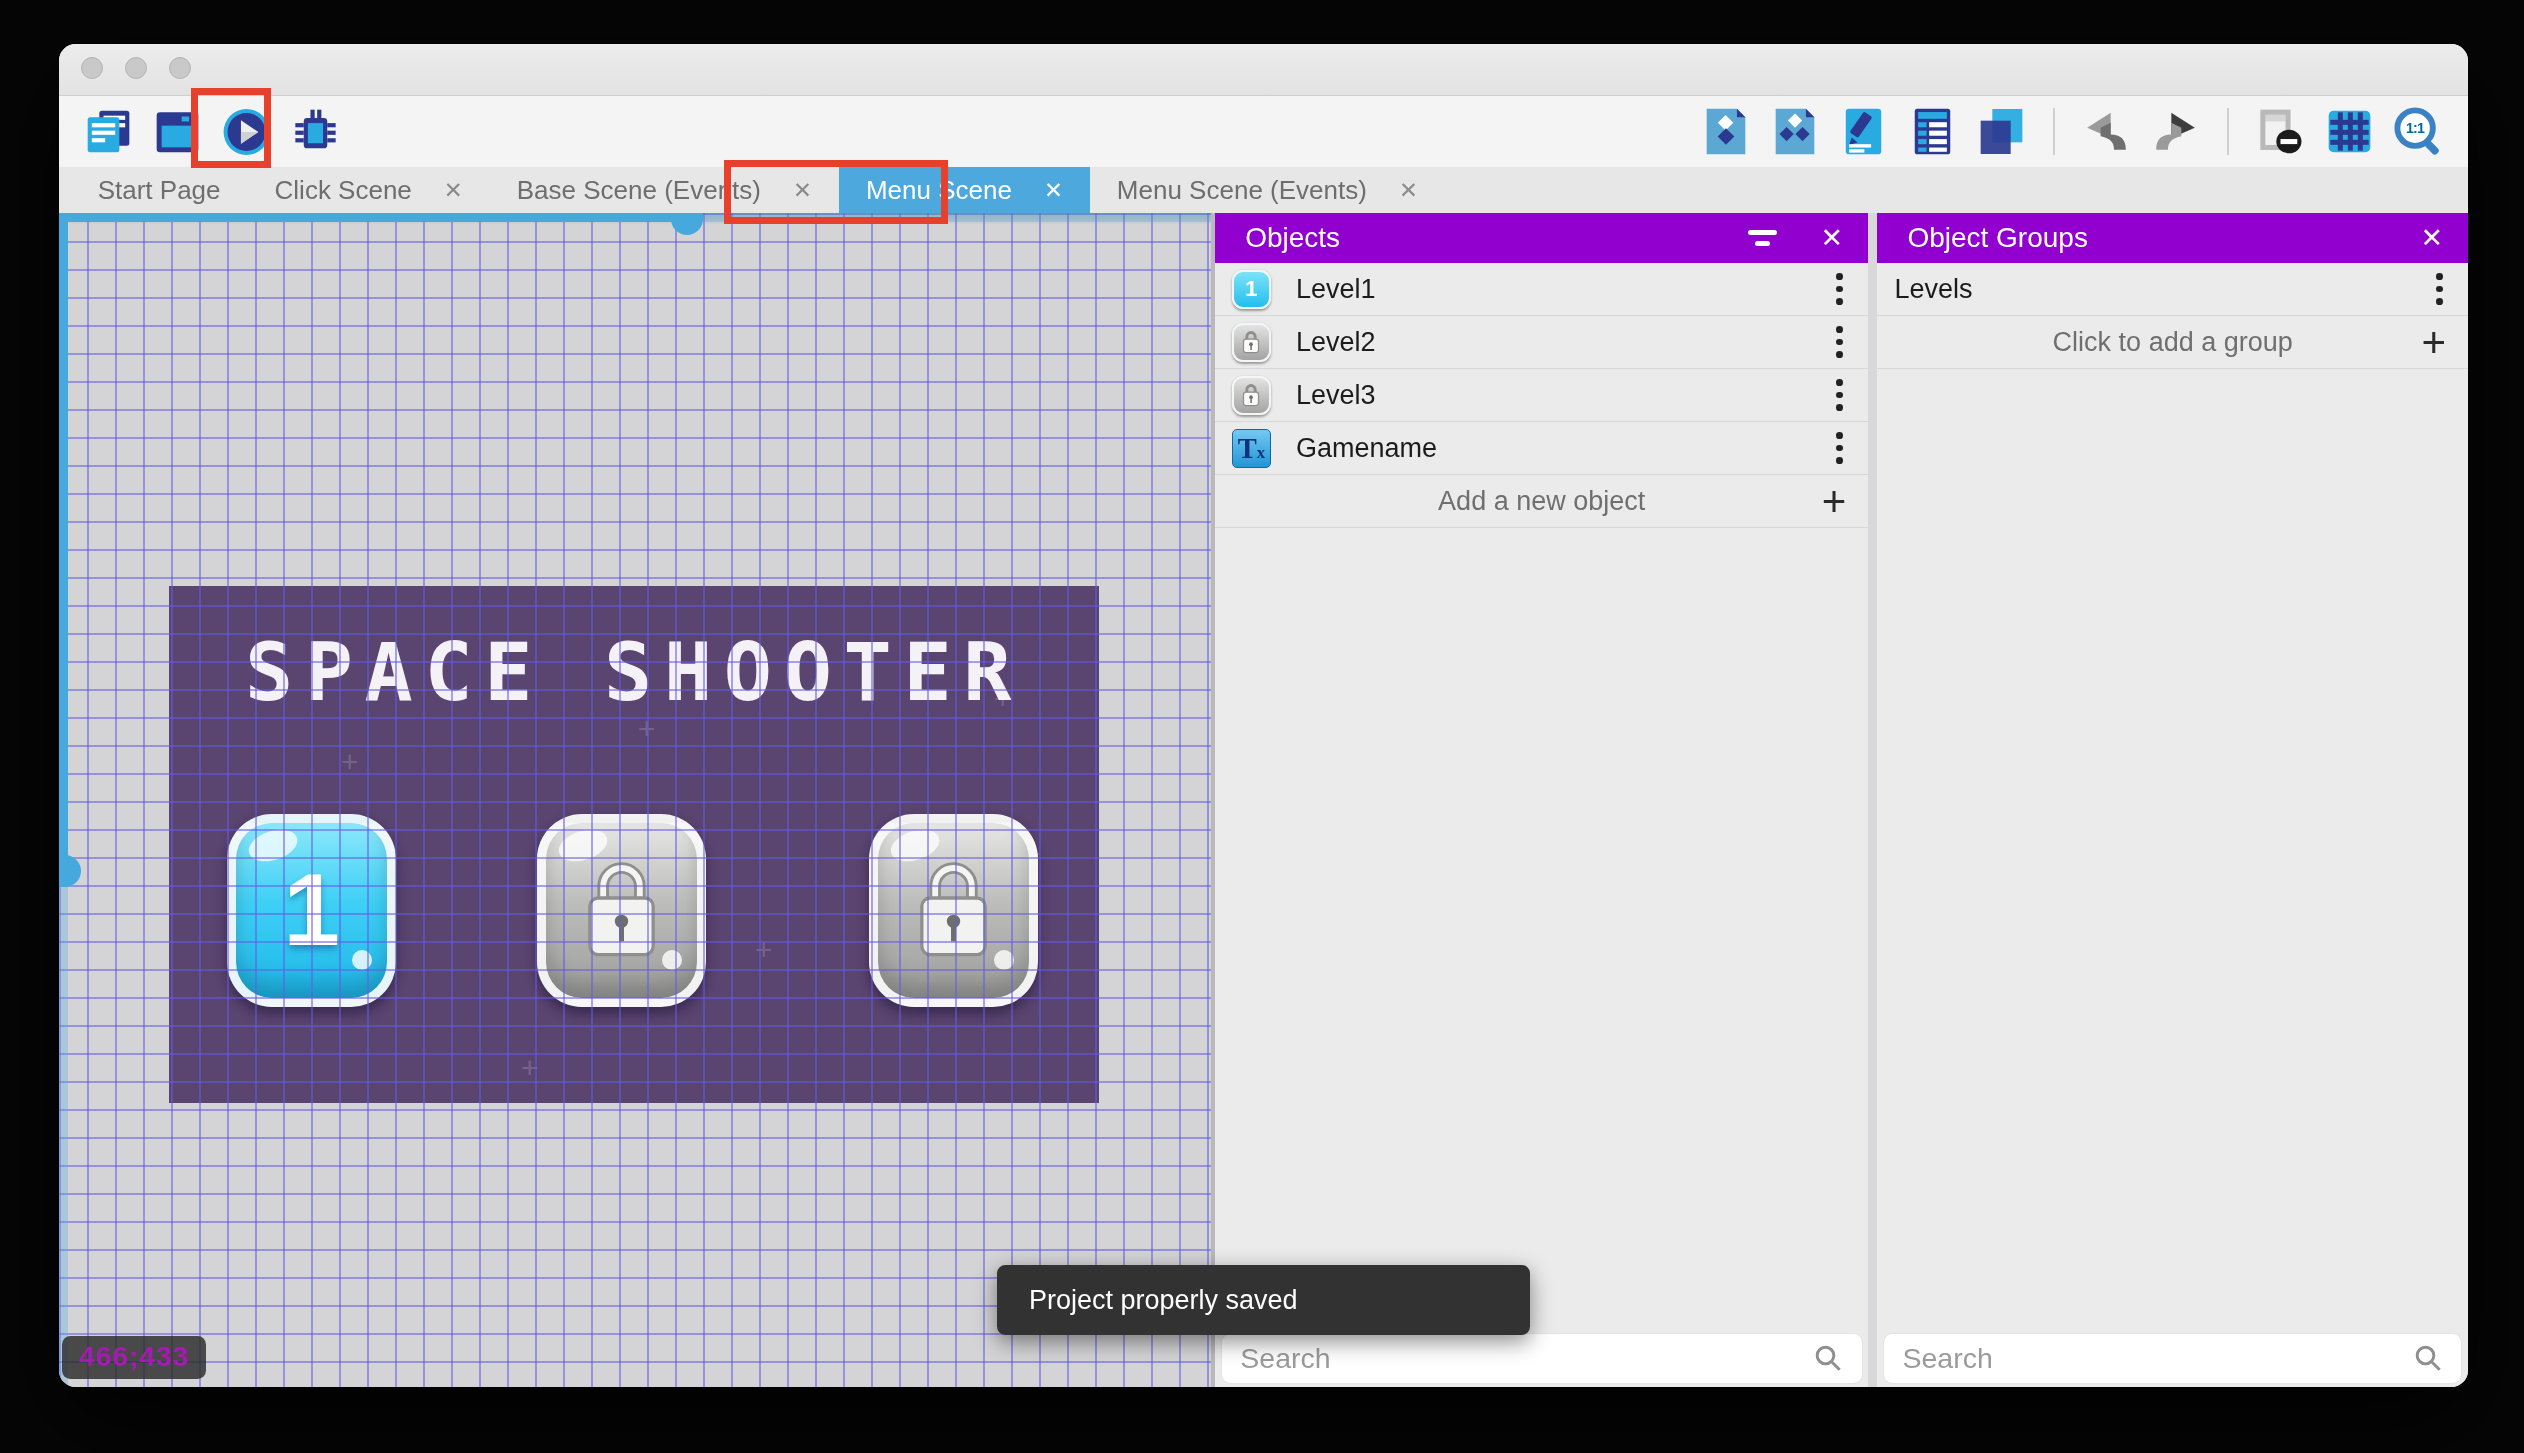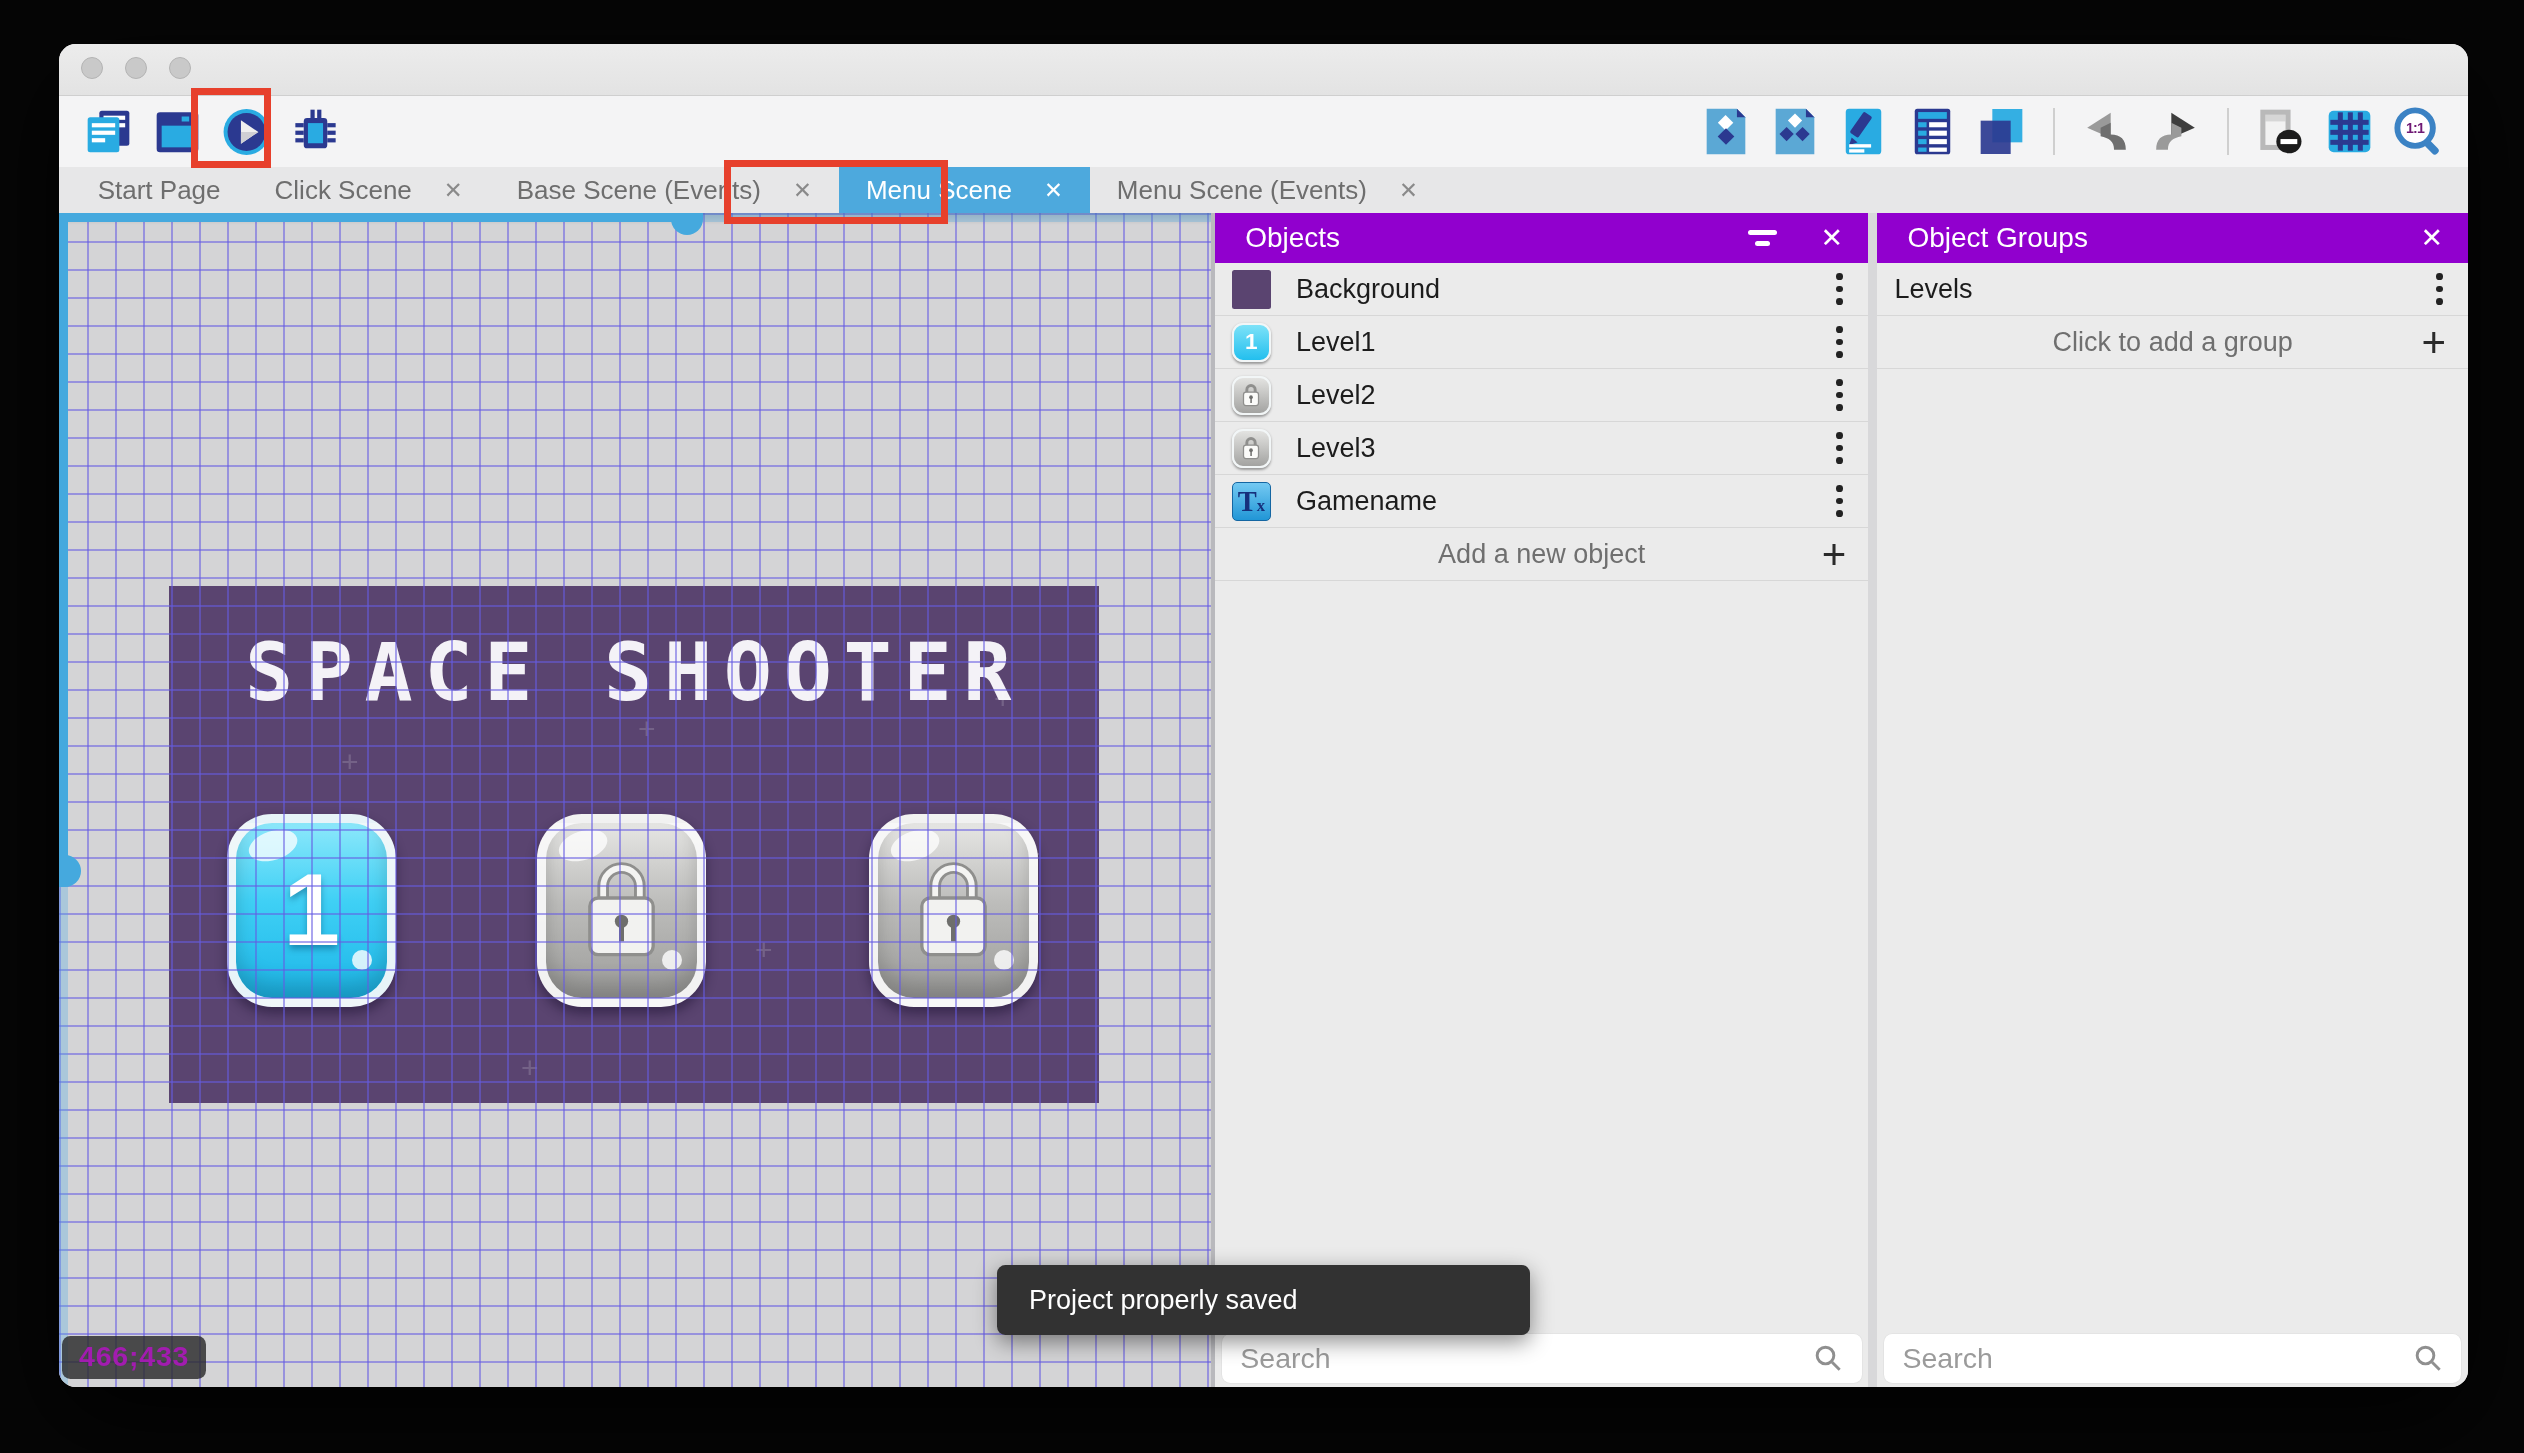--- a/index.html
+++ b/index.html
@@ -16,21 +16,21 @@
   .traffic .light { width:22px; height:22px; border-radius:50%; background:#c9c9c9; border:0.8px solid #b3b3b3; }
   .wtitle { font-size:25px; font-weight:bold; color:#9b9b9b; }
 
   
   .toolbar { height:71px; background:#f4f4f5; display:flex; align-items:center;
              justify-content:space-between; padding:0 25px; }
   .tgroup { display:flex; align-items:center; gap:20px; }
   .ticon { width:49px; height:49px; display:flex; align-items:center; justify-content:center; position:relative; }
   .tsep { width:2.5px; height:47px; background:#cfcfcf; margin:0 6.7px; }
   .zoomlabel { position:absolute; left:6.7px; top:13.4px; width:28.5px; text-align:center;
-               font-size:14.2px; font-weight:bold; color:#701a75; letter-spacing:-0.8px; }
+               font-size:14.2px; font-weight:bold; color:#0369a1; letter-spacing:-0.8px; }
 
   
   .tabbar { height:46px; background:#e7e7e8; display:flex; align-items:stretch; padding-left:11.7px;
             font-size:26px; color:#6e6e6e; position:relative; }
   .tab { display:flex; align-items:center; padding:0 27px; gap:32px; cursor:default; white-space:nowrap; }
   .tab .tclose { font-size:22.6px; color:#8a8a8a; }
   .tab.active { background:#4da9dd; color:#ffffff; }
   .tab.active .tclose { color:#ffffff; }
 
   
@@ -369,29 +369,20 @@
         <span>Objects</span>
         <span class="spacer"></span>
         <span class="filter-icon">
             <i></i>
             <i></i>
           </span>
         <span class="panel-close">✕</span>
       </div>
 
       <div class="row">
-        <div class="thumb thumb-bg"></div>
-        <span class="row-label">Background</span>
-        <div class="dots">
-            <i></i>
-            <i></i>
-            <i></i>
-          </div>
-      </div>
-      <div class="row">
         <div class="thumb thumb-btn thumb-blue">1</div>
         <span class="row-label">Level1</span>
         <div class="dots">
             <i></i>
             <i></i>
             <i></i>
           </div>
       </div>
       <div class="row">
         <div class="thumb thumb-btn thumb-gray">

